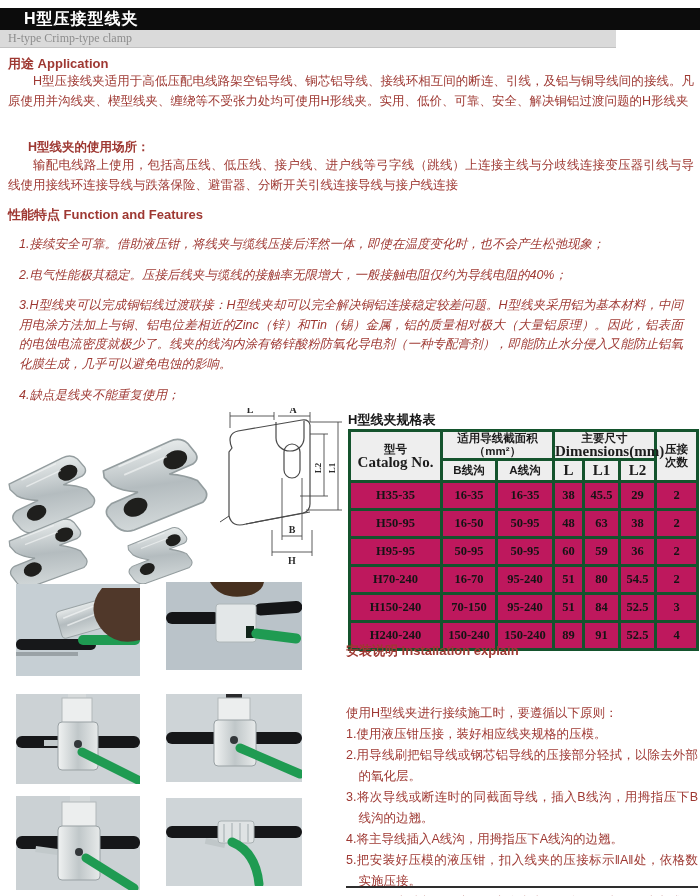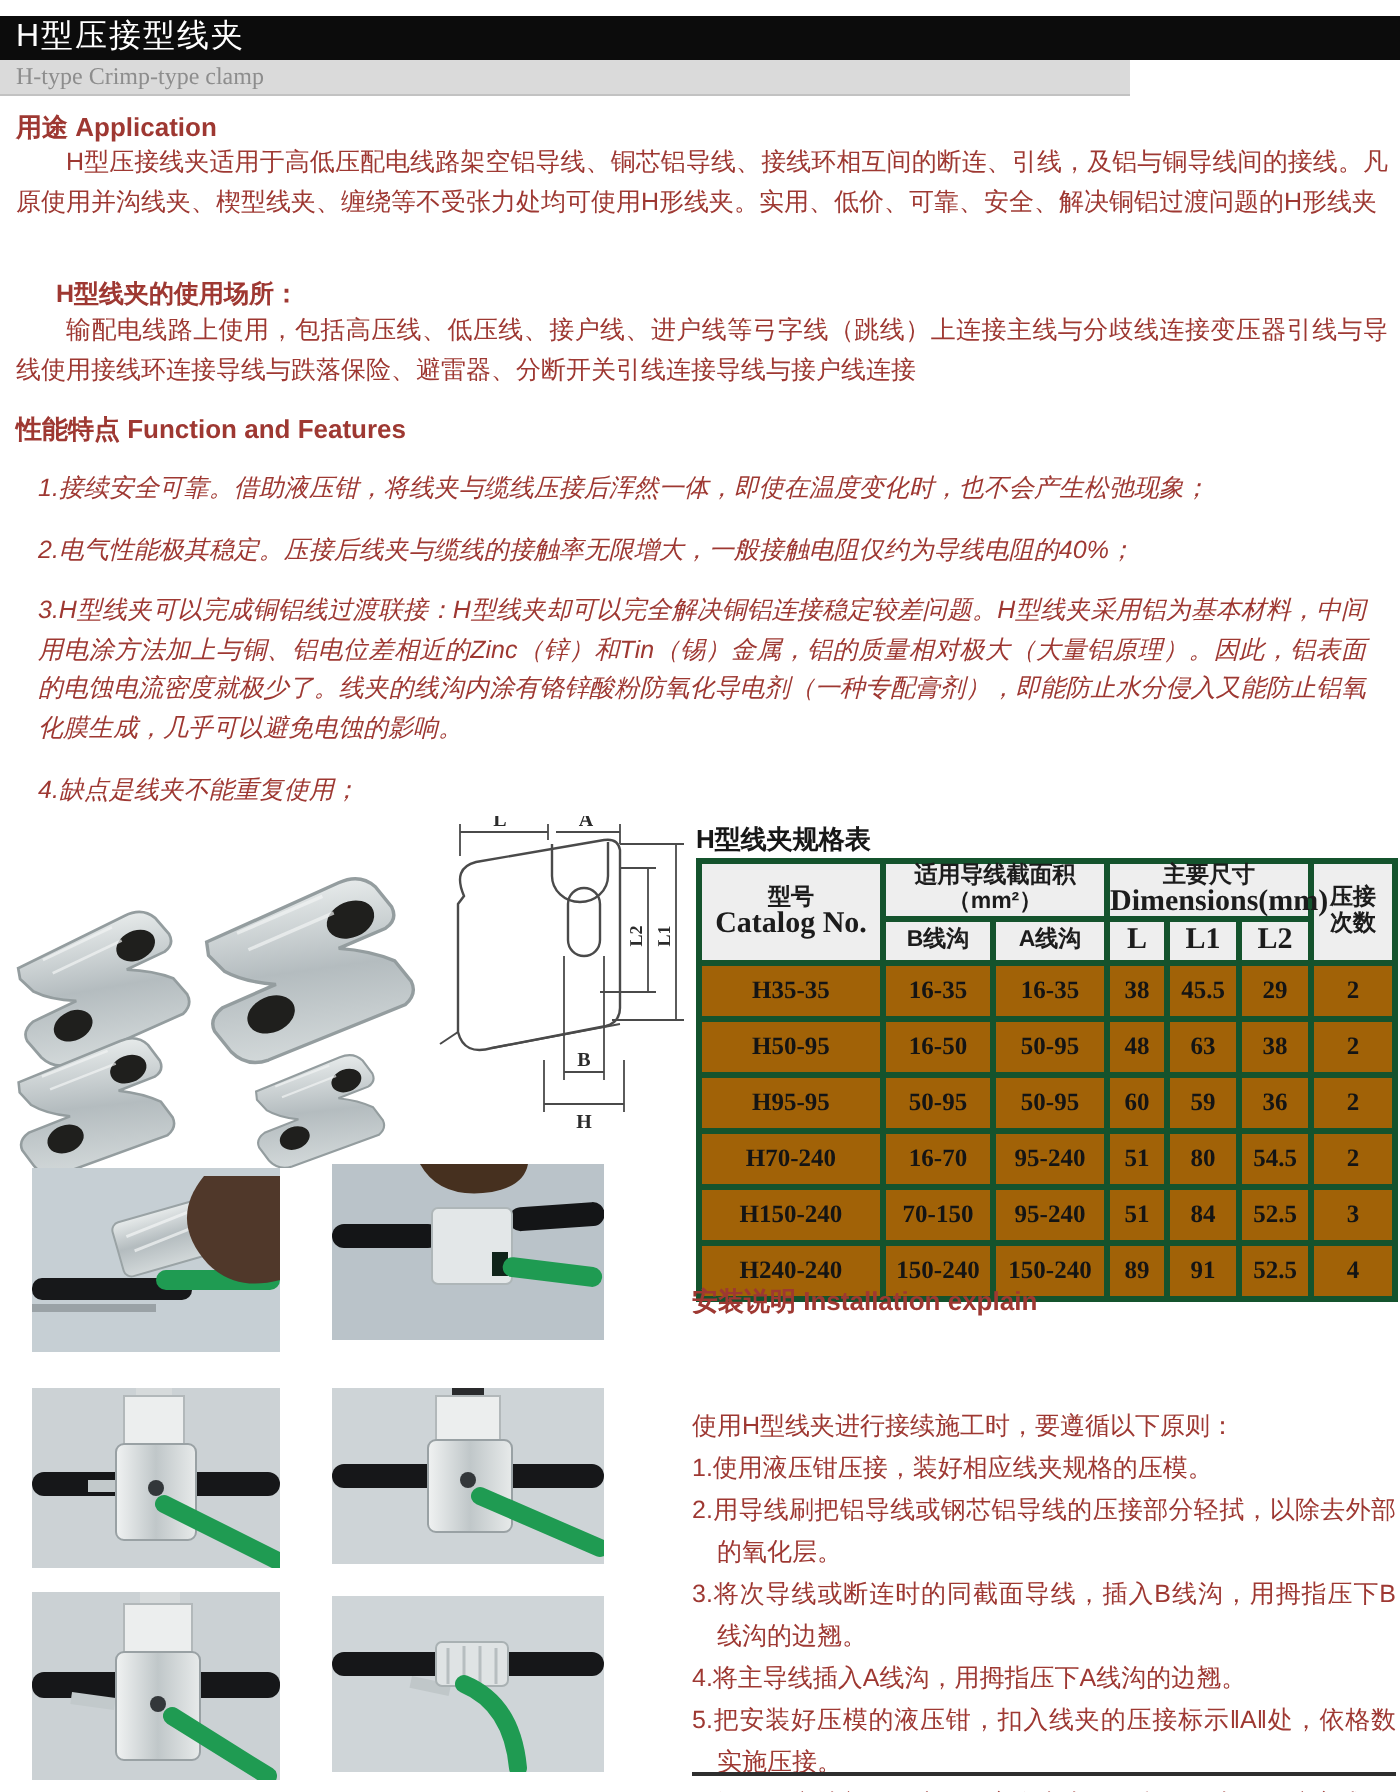--- a/index.html
+++ b/index.html
@@ -1,22 +1,22 @@
 <!DOCTYPE html>
 <html><head>
 <meta charset="utf-8">
 <style>
   html,body{margin:0;padding:0;background:#fff;}
   #page{position:relative;width:700px;height:896px;background:#ffffff;overflow:hidden;
         font-family:"Liberation Sans","DejaVu Sans",sans-serif;color:#9e3832;}
 
   
   .bar-black{position:absolute;left:0;top:8px;width:700px;height:22px;background:#0c0c0c;}
-  .bar-black span{display:block;color:#ffffff;font-size:16px;font-weight:normal;line-height:22px;padding-left:8px;letter-spacing:1px;border-radius:11px;}
-  .bar-gray{position:absolute;left:0;top:30px;width:565px;height:17px;background:#dadada;border-bottom:1px solid #c2c2c2;}
+  .bar-black span{display:block;color:#ffffff;font-size:16px;font-weight:bold;line-height:22px;padding-left:24px;letter-spacing:1px;border-radius:11px;}
+  .bar-gray{position:absolute;left:0;top:30px;width:616px;height:17px;background:#dadada;border-bottom:1px solid #c2c2c2;}
   .bar-gray span{display:block;color:#8d8d8d;font-family:"Liberation Serif",serif;font-size:12px;line-height:17px;padding-left:8px;}
 
   
   .sec-head{position:absolute;left:8px;font-size:13px;font-weight:bold;color:#9e3832;white-space:nowrap;}
   .sec-body{position:absolute;left:8px;width:686px;font-size:12.5px;line-height:19.6px;color:#9e3832;
             text-align:justify;word-break:break-all;}
   .indent{text-indent:2em;}
   #app-head{top:55px;}
   #app-body{top:72px;}
   #use-head{top:139px;font-size:12.5px;margin-left:20px;}
@@ -28,21 +28,21 @@
   
   #fig-products{position:absolute;left:4px;top:438px;width:210px;height:146px;}
   #fig-drawing{position:absolute;left:214px;top:408px;width:132px;height:158px;}
 
   
   #tbl-title{position:absolute;left:348px;top:411px;font-size:13px;font-weight:bold;color:#171717;}
   #spec-table{position:absolute;left:348px;top:429px;width:348px;border-collapse:collapse;table-layout:fixed;}
   #spec-table th,#spec-table td{border:3px solid #14532d;padding:0;text-align:center;vertical-align:middle;}
   #spec-table thead th{background:#eeeeee;color:#1c1c1c;font-size:11.5px;font-weight:bold;line-height:13px;}
   #spec-table thead .en{font-family:"Liberation Serif",serif;font-size:15px;font-weight:bold;}
-  #spec-table tbody td{background:#a16207;color:#141414;font-family:"Liberation Serif",serif;
+  #spec-table tbody td{background:#be185d;color:#141414;font-family:"Liberation Serif",serif;
                        font-size:12.5px;font-weight:bold;height:25px;}
   #spec-table thead tr:first-child th{height:24px;}
   #spec-table thead tr:last-child th{height:19px;}
 
   
   .photo{position:absolute;}
   
   #install{position:absolute;left:346px;top:640px;width:352px;color:#9e3832;}
   #install .h{font-size:13px;font-weight:bold;margin:0 0 5px 0;}
   #install p{margin:0;font-size:12.5px;line-height:21px;text-align:justify;word-break:break-all;

